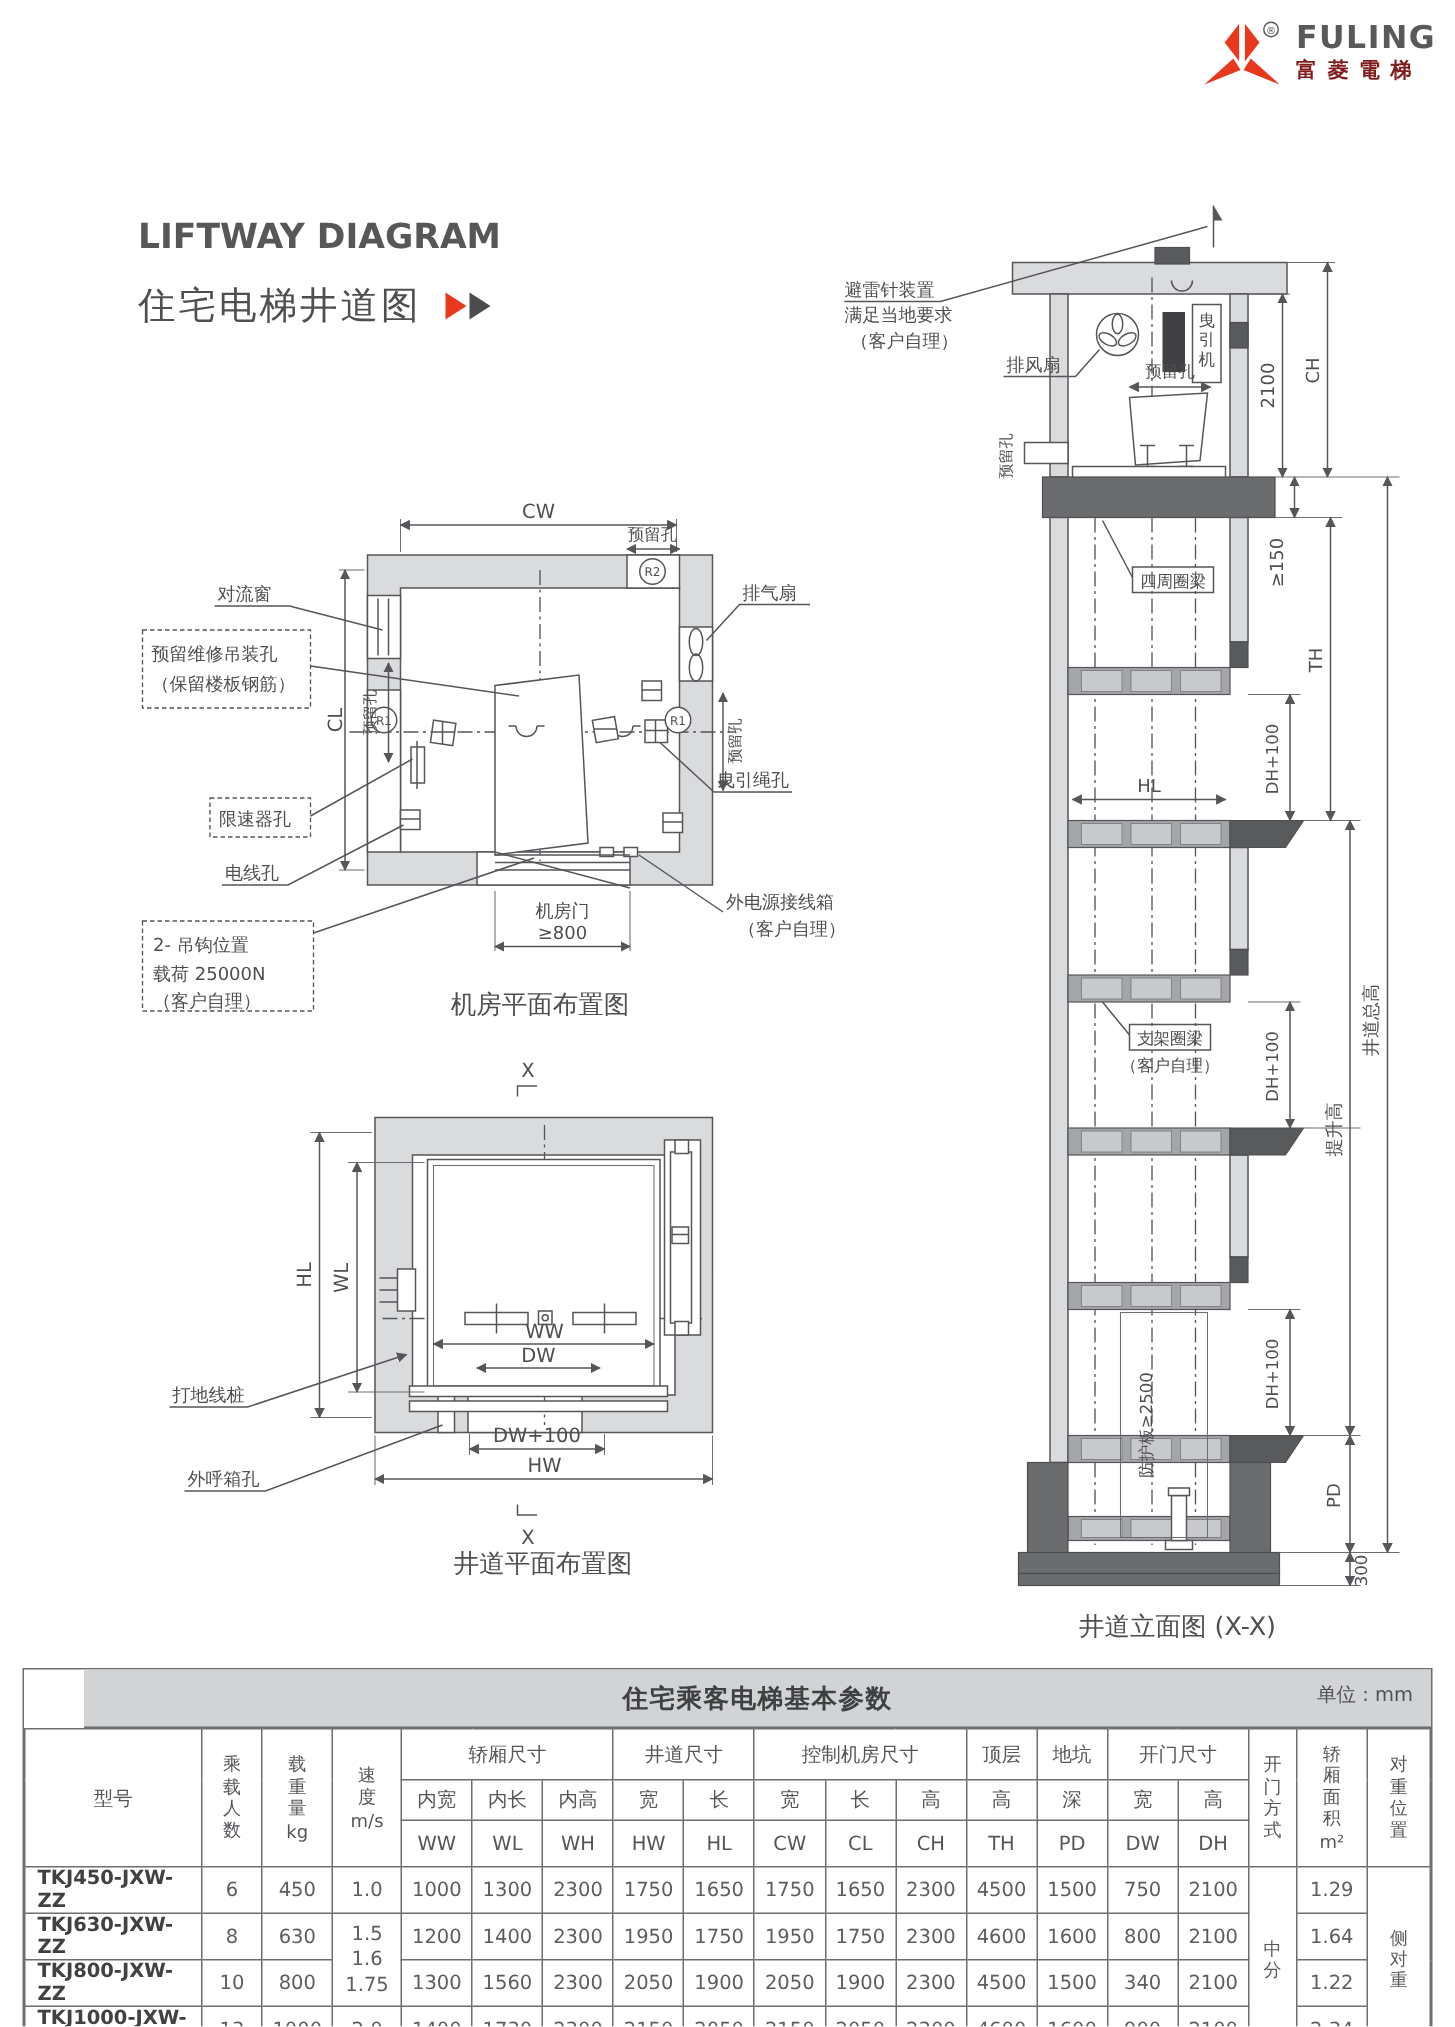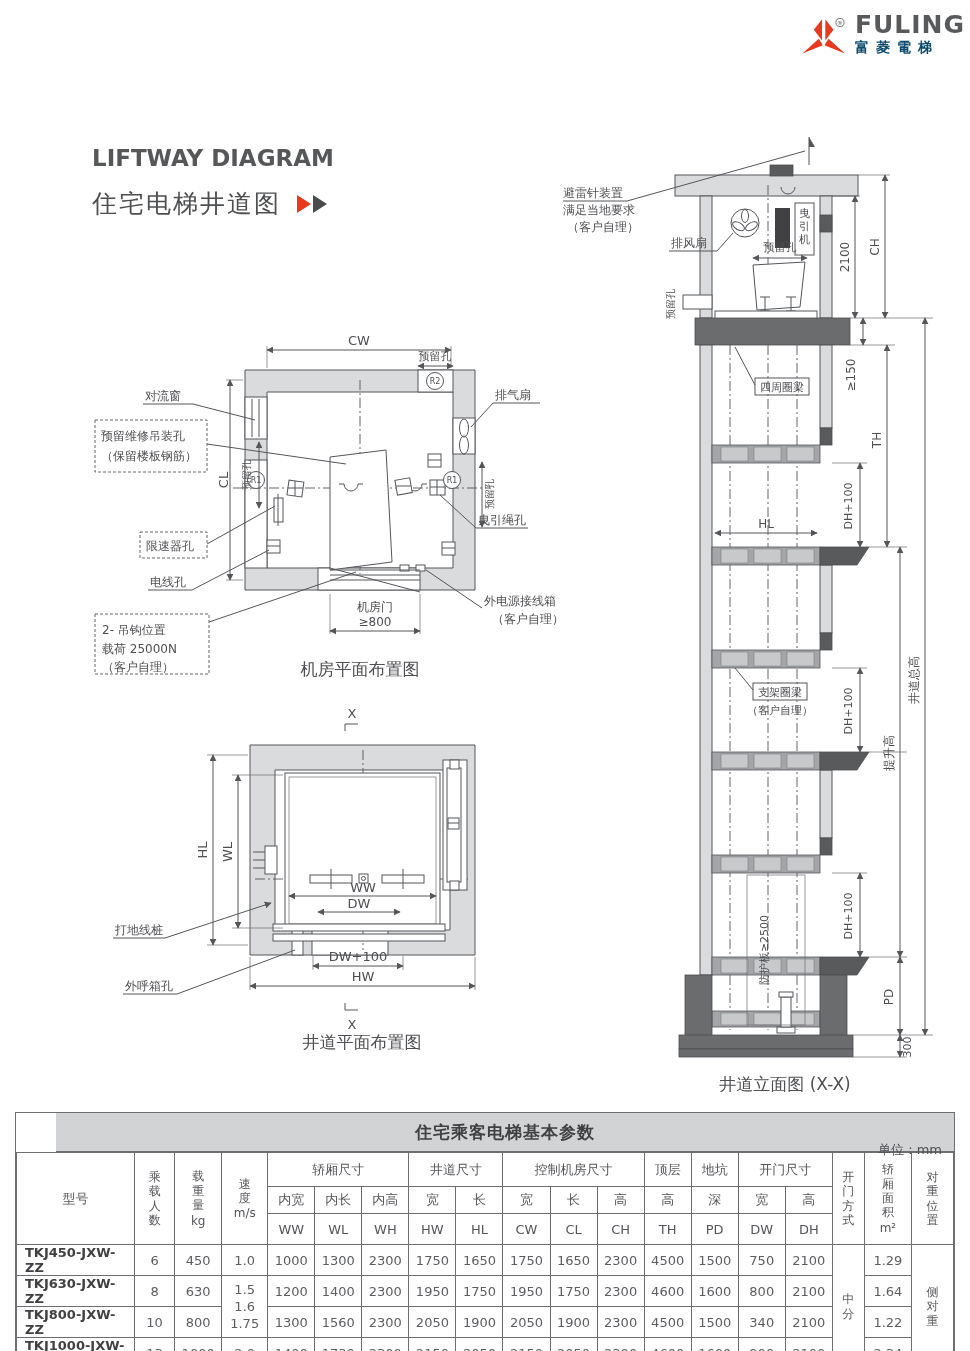--- a/index.html
+++ b/index.html
@@ -1,22 +1,22 @@
 <!DOCTYPE html>
 <html><head>
 <meta charset="utf-8">
 <style>
   html,body{margin:0;padding:0;background:#fff;}
   .page{position:relative;width:970px;height:1351px;background:#fff;overflow:hidden;
         font-family:"DejaVu Sans","Liberation Sans",sans-serif;color:#58595b;}
   
   .logo{position:absolute;left:800px;top:12px;width:165px;display:flex;align-items:flex-start;}
   .logo-text{margin-left:6px;}
-  .logo-brand{font-size:25px;font-weight:800;color:#58595b;letter-spacing:1px;line-height:26px;}
-  .logo-cn{font-size:14px;font-weight:700;color:#0c4a6e;letter-spacing:7px;line-height:18px;}
+  .logo-brand{font-size:21px;font-weight:800;color:#58595b;letter-spacing:1px;line-height:26px;}
+  .logo-cn{font-size:14px;font-weight:700;color:#7f1d1d;letter-spacing:7px;line-height:18px;}
   
   .title-block{position:absolute;left:92px;top:140px;width:480px;}
   .title-en{font-size:23px;line-height:37px;font-weight:700;color:#565759;margin:0;}
   .title-sub{display:flex;align-items:center;margin-top:10px;}
   .title-cn{font-size:25px;color:#4e4f51;letter-spacing:2px;}
   .tri{width:0;height:0;border-top:9px solid transparent;border-bottom:9px solid transparent;margin-left:6px;}
   .tri.red{border-left:14px solid #e8391f;margin-left:16px;}
   .tri.dark{border-left:14px solid #4a4b4d;margin-left:2px;}
   svg{position:absolute;font-family:"DejaVu Sans","Liberation Sans",sans-serif;}
   svg text{fill:#4e4f52;}
@@ -28,21 +28,21 @@
   .pitfill{fill:#6b6c6e;stroke:#4d4e50;stroke-width:0.8;}
   .beam{fill:#a3a5a8;stroke:#55565a;stroke-width:0.8;}
   .beamblock{fill:#c8c9cb;stroke:#7c7e81;stroke-width:0.6;}
   .cl{stroke:#55565a;stroke-width:0.9;fill:none;stroke-dasharray:10 3 2 3;}
   .dash{stroke:#55565a;stroke-width:0.9;fill:none;stroke-dasharray:3 2;}
   
   .param-table{position:absolute;left:15px;top:1112px;width:938px;border:1px solid #6d6e71;}
   .table-title{position:relative;height:38px;background:#d1d3d4;border-bottom:1px solid #6d6e71;
                display:flex;align-items:center;justify-content:center;margin-left:40px;}
   .table-title .t{font-size:17px;font-weight:700;color:#3f4042;letter-spacing:1px;}
-  .table-title .u{position:absolute;right:12px;top:28px;font-size:13px;color:#4f5054;}
+  .table-title .u{position:absolute;right:12px;top:8px;font-size:13px;color:#4f5054;}
   table{border-collapse:collapse;width:100%;table-layout:fixed;}
   th,td{border:1px solid #6d6e71;text-align:center;vertical-align:middle;padding:0;
         font-size:13px;color:#55565a;font-weight:normal;overflow:hidden;}
   thead tr.gr th{height:33px;}
   thead tr.sub th{height:26px;}
   thead tr.code th{height:30px;}
   tbody td{height:26px;color:#5c5d60;}
   td.model{font-weight:700;color:#414042;text-align:left;padding-left:8px;font-size:13px;}
   .vt{display:inline-block;width:15px;word-break:break-all;line-height:1.2;font-size:12px;text-align:center;}
   .unit-sm{display:block;font-size:12px;margin-top:1px;}

